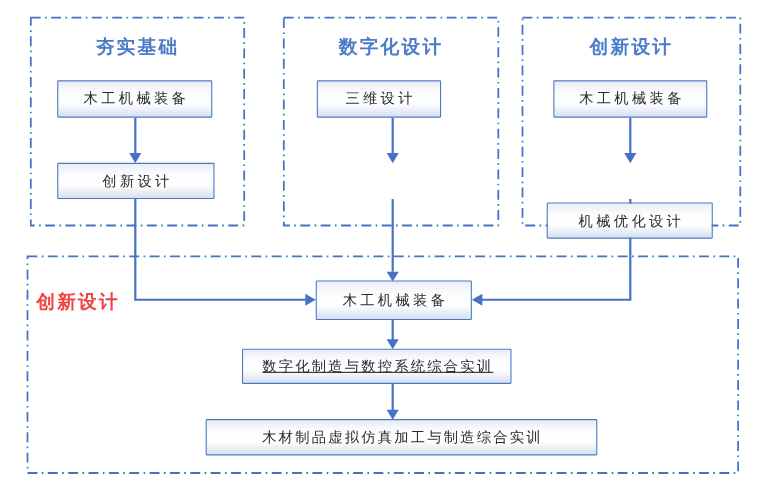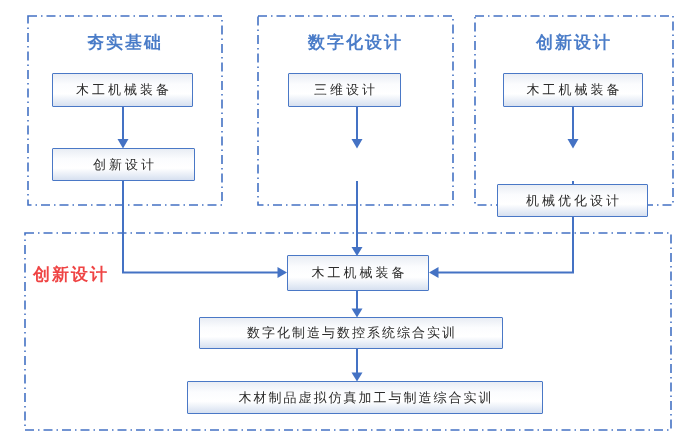--- a/index.html
+++ b/index.html
@@ -81,16 +81,16 @@
 
   <div class="node" style="left:52px;top:73px;width:141px;height:34px;">木工机械装备</div>
   <div class="node" style="left:52px;top:148px;width:143px;height:33px;">创新设计</div>
 
   <div class="node" style="left:288px;top:73px;width:113px;height:34px;">三维设计</div>
 
   <div class="node" style="left:503px;top:73px;width:140px;height:34px;">木工机械装备</div>
   <div class="node" style="left:497px;top:148px;width:151px;height:33px;margin-top:36px;">机械优化设计</div>
 
   <div class="node" style="left:287px;top:255px;width:142px;height:36px;">木工机械装备</div>
-  <div class="node" style="left:199px;top:317px;width:304px;height:32px;letter-spacing:2px;text-indent:2px;">数字化制造与数控系统综合实训</div>
+  <div class="node" style="left:220px;top:317px;width:245px;height:32px;letter-spacing:2px;text-indent:2px;text-decoration:underline;">数字化制造与数控系统综合实训</div>
   <div class="node" style="left:187px;top:381px;width:356px;height:33px;letter-spacing:2px;text-indent:2px;">木材制品虚拟仿真加工与制造综合实训</div>
 
 </div>
 
 </body></html>

